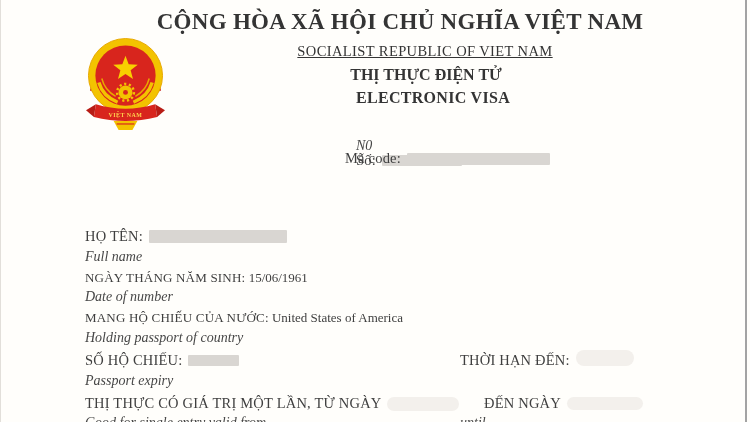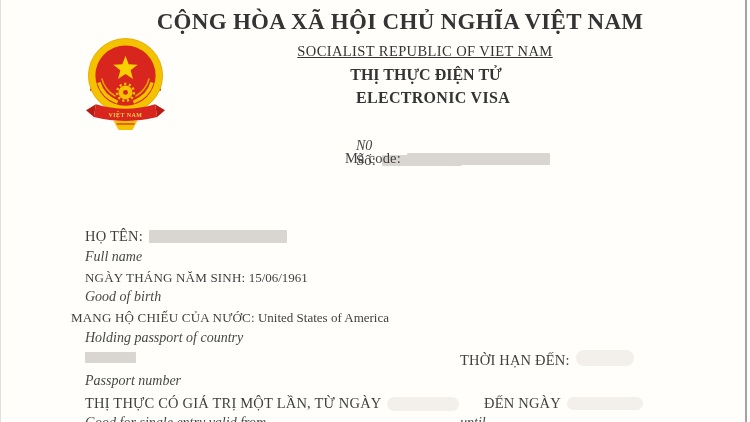--- a/index.html
+++ b/index.html
@@ -75,32 +75,33 @@
   <div class="row" style="left:85px; top:228px;">
     <span class="caps">HỌ TÊN:</span>
     <span class="redact" style="width:138px; height:13px;"></span>
   </div>
   <div class="line it" style="left:85px; top:249px;">Full name</div>
 
   <div class="line" style="left:85px; top:270px;">
     <span class="caps">NGÀY THÁNG NĂM SINH:</span>
     <span>15/06/1961</span>
   </div>
-  <div class="line it" style="left:85px; top:289px;">Good of birth</div>
+  <div class="line it" style="left:85px; top:289px;">Date of number</div>
 
-  <div class="line" style="left:71px; top:310px;text-align:right;">
+  <div class="line" style="left:85px; top:310px;text-align:right;">
     <span class="caps">MANG HỘ CHIẾU CỦA NƯỚC:</span>
     <span>United States of America</span>
   </div>
   <div class="line it" style="left:85px; top:330px;">Holding passport of country</div>
 
   <div class="row" style="left:85px; top:352px;">
+    <span class="caps">SỐ HỘ CHIẾU:</span>
     <span class="redact" style="width:51px; height:11px;"></span>
   </div>
-  <div class="line it" style="left:85px; top:373px;">Passport number</div>
+  <div class="line it" style="left:85px; top:373px;">Passport expiry</div>
 
   <div class="row" style="left:460px; top:352px;">
     <span class="caps">THỜI HẠN ĐẾN:</span>
     <span class="faint" style="width:58px; height:16px; transform:translateY(-3px);"></span>
   </div>
 
   <div class="row" style="left:85px; top:395px;">
     <span class="caps">THỊ THỰC CÓ GIÁ TRỊ MỘT LẦN, TỪ NGÀY</span>
     <span class="faint" style="width:72px; height:14px;"></span>
   </div>

